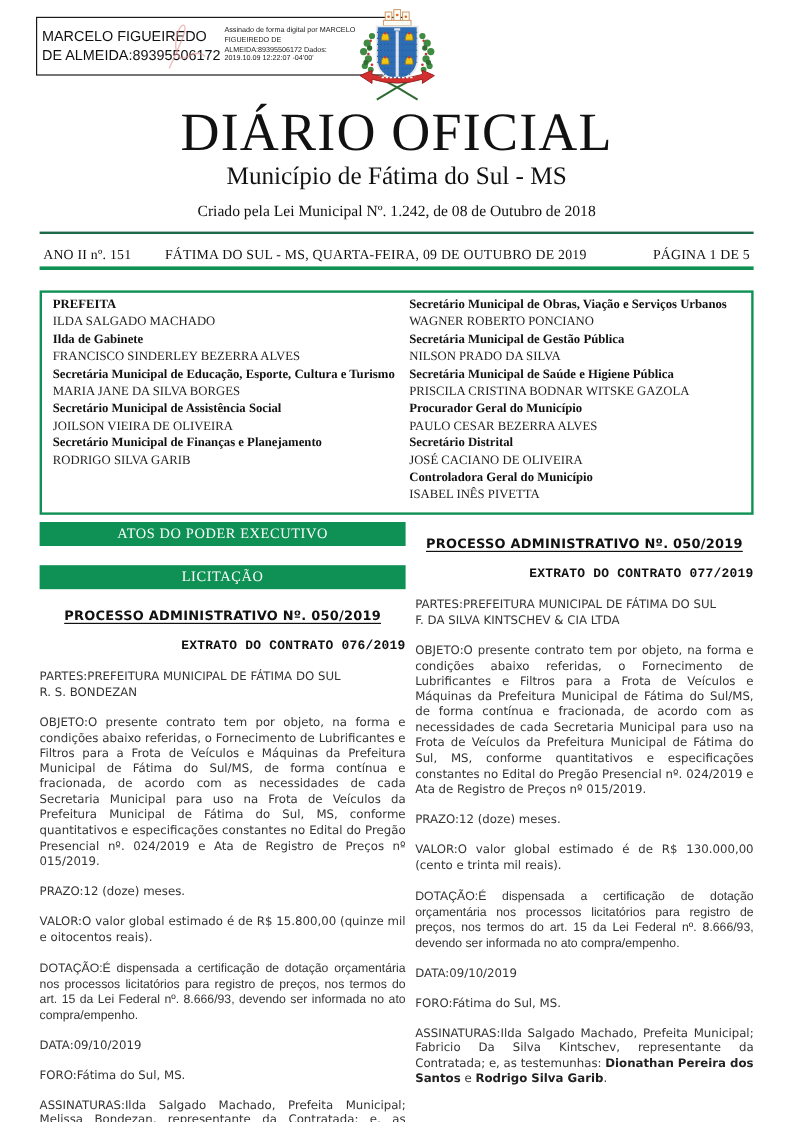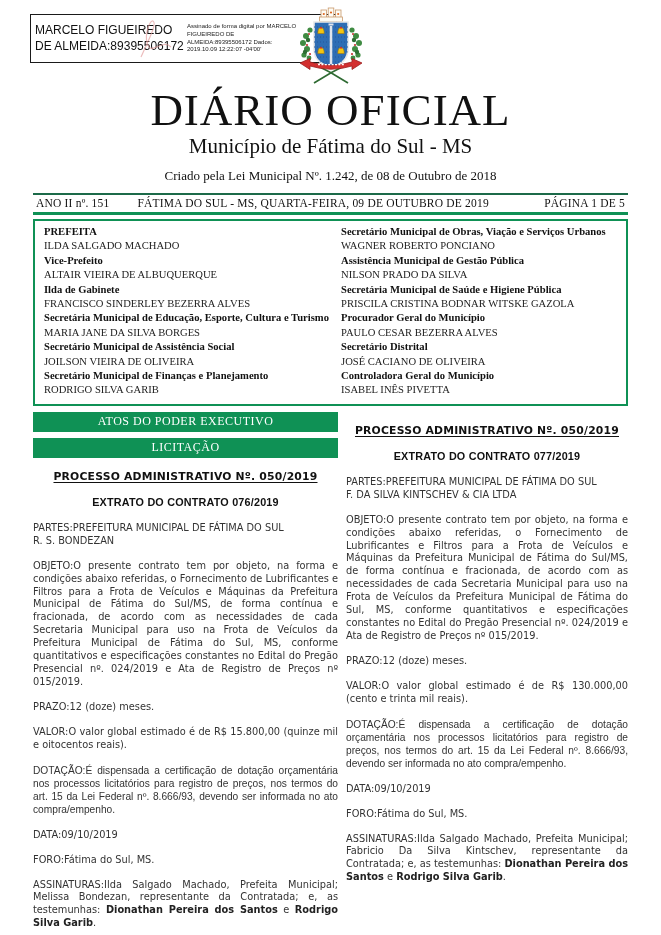--- a/index.html
+++ b/index.html
@@ -20,41 +20,41 @@
 
   
   .masthead{padding-top:88px;text-align:center;}
   .mast-title{font-size:45px;letter-spacing:1px;line-height:1.0;font-weight:400;}
   .mast-subtitle{font-size:21px;margin-top:1px;}
   .mast-law{font-size:13px;margin-top:9px;}
 
   
   .issue-bar{margin:9px 33px 0;border-top:2px solid #1c6a49;border-bottom:3px solid #0f9155;
              display:flex;align-items:center;font-size:11.5px;letter-spacing:.2px;
-             padding:2px 3px 3px;}
+             padding:12px 3px 3px;}
   .issue-edition{white-space:nowrap;}
   .issue-date{flex:1;text-align:left;padding-left:28px;white-space:nowrap;}
   .issue-page{white-space:nowrap;}
 
   
-  .officials-box{margin:4px 33px 0;border:2px solid #0f9155;padding:4px 9px 6px;
+  .officials-box{margin:17px 33px 0;border:2px solid #0f9155;padding:4px 9px 6px;
                  display:grid;grid-template-columns:1.04fr 1fr;column-gap:10px;
                  font-size:10.6px;line-height:1.36;}
   .off-role{font-weight:bold;}
   .off-name{color:#222;}
 
   
   .content-grid{margin:6px 33px 0;display:grid;grid-template-columns:305px 282px;column-gap:8px;}
   .banner{background:#0f9155;color:#fff;text-align:center;font-size:12px;letter-spacing:.5px;
-          padding:2px 0 3px;margin-bottom:6px;}
+          padding:2px 0 3px;margin-bottom:16px;}
   .proc-heading{font-family:"DejaVu Sans",sans-serif;font-weight:bold;font-size:10.8px;
                 text-align:center;text-decoration:underline;text-underline-offset:2px;
                 margin:12px 0 0;letter-spacing:.2px;}
-  .extract-heading{font-family:Liberation Sans, sans-serif;font-weight:bold;font-size:10.8px;
-                   text-align:center;margin:13px 0 0;letter-spacing:.2px;}
+  .extract-heading{font-family:Liberation Mono, monospace;font-weight:bold;font-size:10.8px;
+                   text-align:right;margin:13px 0 0;letter-spacing:.2px;}
   .body-par{font-family:"DejaVu Sans",sans-serif;font-size:9.8px;line-height:1.32;
             color:#333;text-align:justify;margin:12px 0 0;}
   .body-par .line{display:block;}
   .par-dotacao{font-family:"Liberation Sans",sans-serif;font-size:10.2px;line-height:1.3;}
   .wit{font-weight:bold;color:#222;}
 </style>
 </head>
 <body>
 
 <div class="page">
@@ -166,29 +166,28 @@
 
   <div class="issue-bar">
     <span class="issue-edition">ANO II nº. 151</span>
     <span class="issue-date">FÁTIMA DO SUL - MS, QUARTA-FEIRA, 09 DE OUTUBRO DE 2019</span>
     <span class="issue-page">PÁGINA 1 DE 5</span>
   </div>
 
   <div class="officials-box">
     <div>
       <div><span class="off-role">PREFEITA</span><div class="off-name">ILDA SALGADO MACHADO</div></div>
-      <div><span class="off-role">Vice-Prefeito</span><div class="off-name">ALTAIR VIEIRA DE ALBUQUERQUE</div></div>
       <div><span class="off-role">Ilda de Gabinete</span><div class="off-name">FRANCISCO SINDERLEY BEZERRA ALVES</div></div>
       <div><span class="off-role">Secretária Municipal de Educação, Esporte, Cultura e Turismo</span><div class="off-name">MARIA JANE DA SILVA BORGES</div></div>
       <div><span class="off-role">Secretário Municipal de Assistência Social</span><div class="off-name">JOILSON VIEIRA DE OLIVEIRA</div></div>
       <div><span class="off-role">Secretário Municipal de Finanças e Planejamento</span><div class="off-name">RODRIGO SILVA GARIB</div></div>
     </div>
     <div>
       <div><span class="off-role">Secretário Municipal de Obras, Viação e Serviços Urbanos</span><div class="off-name">WAGNER ROBERTO PONCIANO</div></div>
-      <div><span class="off-role">Assistência Municipal de Gestão Pública</span><div class="off-name">NILSON PRADO DA SILVA</div></div>
+      <div><span class="off-role">Secretária Municipal de Gestão Pública</span><div class="off-name">NILSON PRADO DA SILVA</div></div>
       <div><span class="off-role">Secretária Municipal de Saúde e Higiene Pública</span><div class="off-name">PRISCILA CRISTINA BODNAR WITSKE GAZOLA</div></div>
       <div><span class="off-role">Procurador Geral do Município</span><div class="off-name">PAULO CESAR BEZERRA ALVES</div></div>
       <div><span class="off-role">Secretário Distrital</span><div class="off-name">JOSÉ CACIANO DE OLIVEIRA</div></div>
       <div><span class="off-role">Controladora Geral do Município</span><div class="off-name">ISABEL INÊS PIVETTA</div></div>
     </div>
   </div>
 
   <div class="content-grid">
 
     <div>

